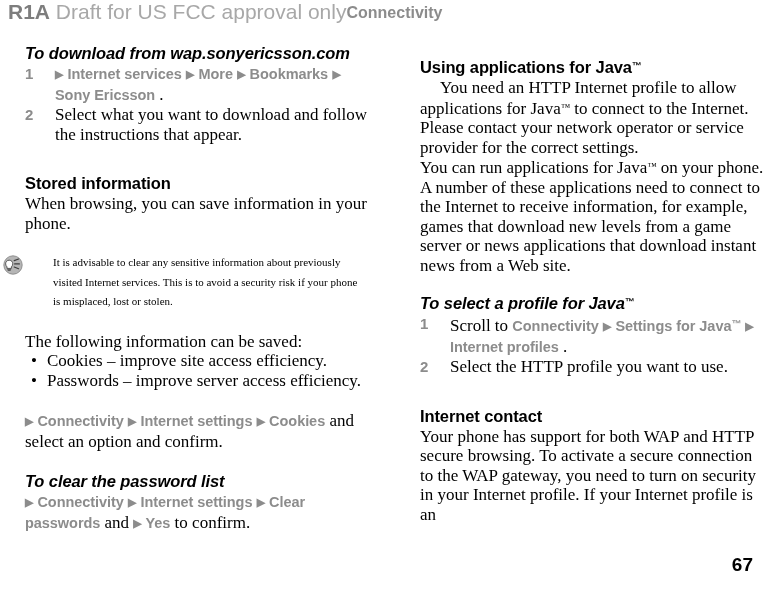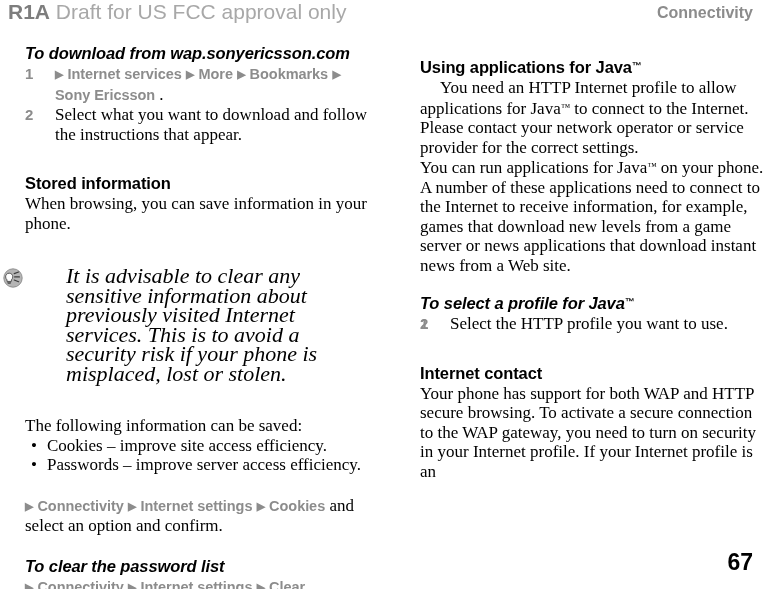--- a/index.html
+++ b/index.html
@@ -18,21 +18,21 @@
 
   
   .page-header {
     position: absolute;
     top: 0;
     left: 0;
     width: 767px;
     height: 26px;
     display: flex;
     align-items: flex-start;
-    justify-content: space-between;
+    justify-content: flex-start;
     padding: 0 14px 0 8px;
     box-sizing: border-box;
   }
   .draft-mark {
     font-family: "Liberation Sans", sans-serif;
     font-size: 21px;
     line-height: 24px;
     color: #a8a8a8;
     white-space: nowrap;
   }
@@ -178,35 +178,34 @@
   }
   .note .note-icon {
     position: absolute;
     left: -22px;
     top: 2px;
     width: 20px;
     height: 20px;
   }
   .note p {
     font-family: "Liberation Serif", serif;
-    font-style: italic;
-    font-size: 22px;
-    line-height: 19.5px;
-    margin: 16px;
+    font-size: 11px;
+    line-height: 19.5px;
+    margin: 3px;
     color: #000;
   }
 
   
   .folio {
     position: absolute;
     right: 14px;
     bottom: 13px;
     font-family: "Liberation Sans", sans-serif;
     font-weight: bold;
-    font-size: 23px;
+    font-size: 19px;
     color: #000;
   }
 </style>
 </head>
 <body>
 
 <div class="page-header">
   <div class="draft-mark">
     <span class="rev">R1A</span>
     <span>Draft for US FCC approval only</span>
@@ -283,20 +282,21 @@
 
     <p class="body"><span>You can run applications for Java</span><sup class="tm">™</sup><span> on your phone. A number of these applications need to connect to the Internet to receive information, for example, games that download new levels from a game server or news applications that download instant news from a Web site.</span></p>
 
     <div class="spacer-md"></div>
 
     <h2 class="proc"><span>To select a profile for Java</span><sup class="tm">™</sup></h2>
 
     <ol class="steps">
       <li>
         <span class="num">1</span>
+        <span class="step-body"><span class="serif-run">Scroll to </span><span class="menu">Connectivity</span> <span class="menu"><span class="arrow">▶</span> </span><span class="menu">Settings for Java<sup class="tm">™</sup></span> <span class="menu"><span class="arrow">▶</span> </span><span class="menu">Internet profiles</span> <span class="serif-run">.</span></span>
       </li>
       <li>
         <span class="num">2</span>
         <span class="step-body"><span class="serif-run">Select the HTTP profile you want to use.</span></span>
       </li>
     </ol>
 
     <div class="spacer-md"></div>
 
     <h2 class="sect">Internet contact</h2>

